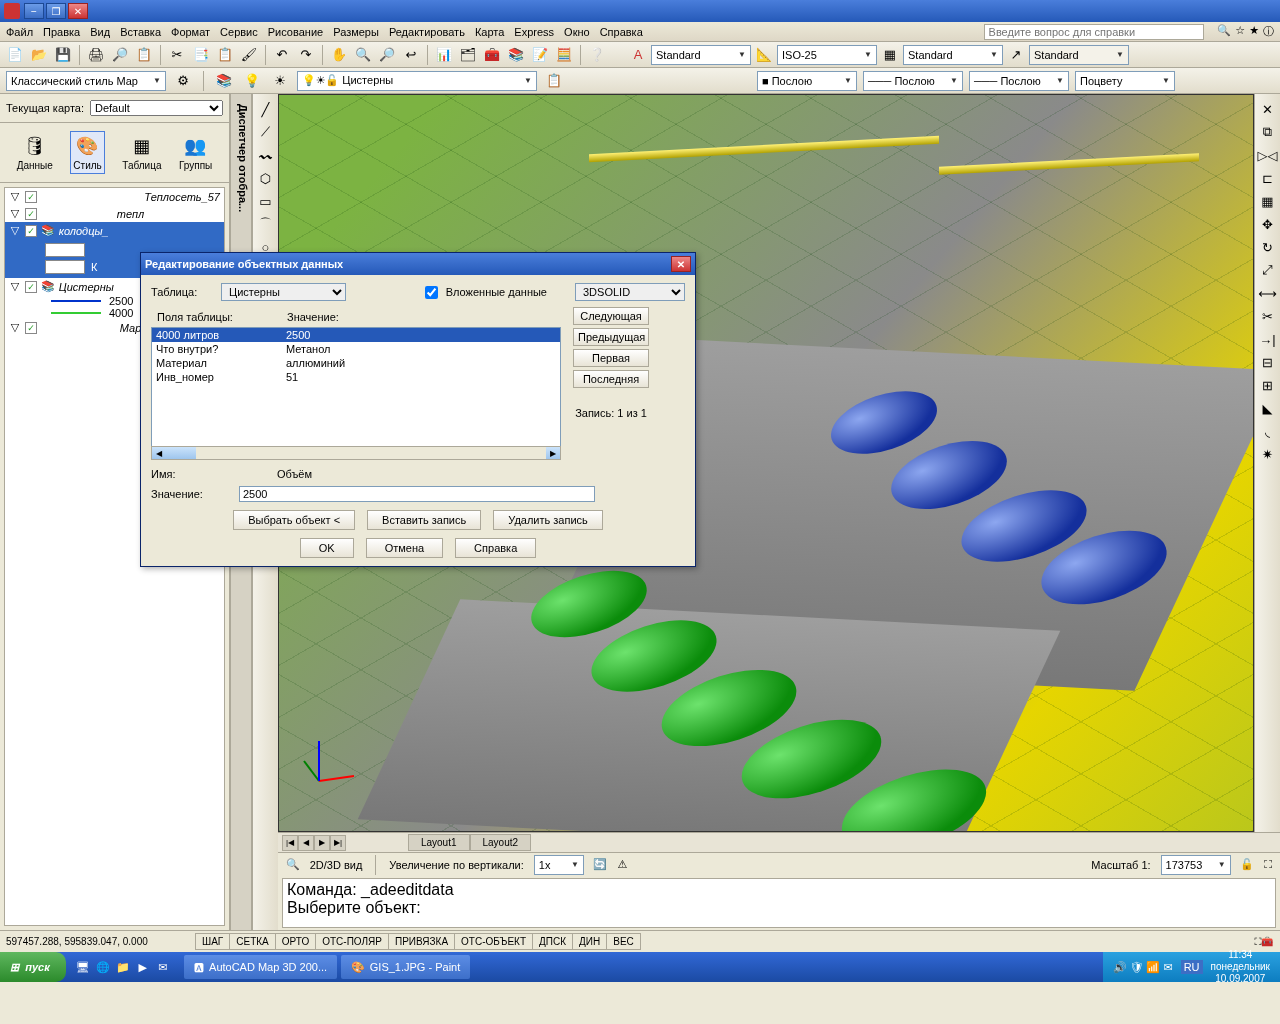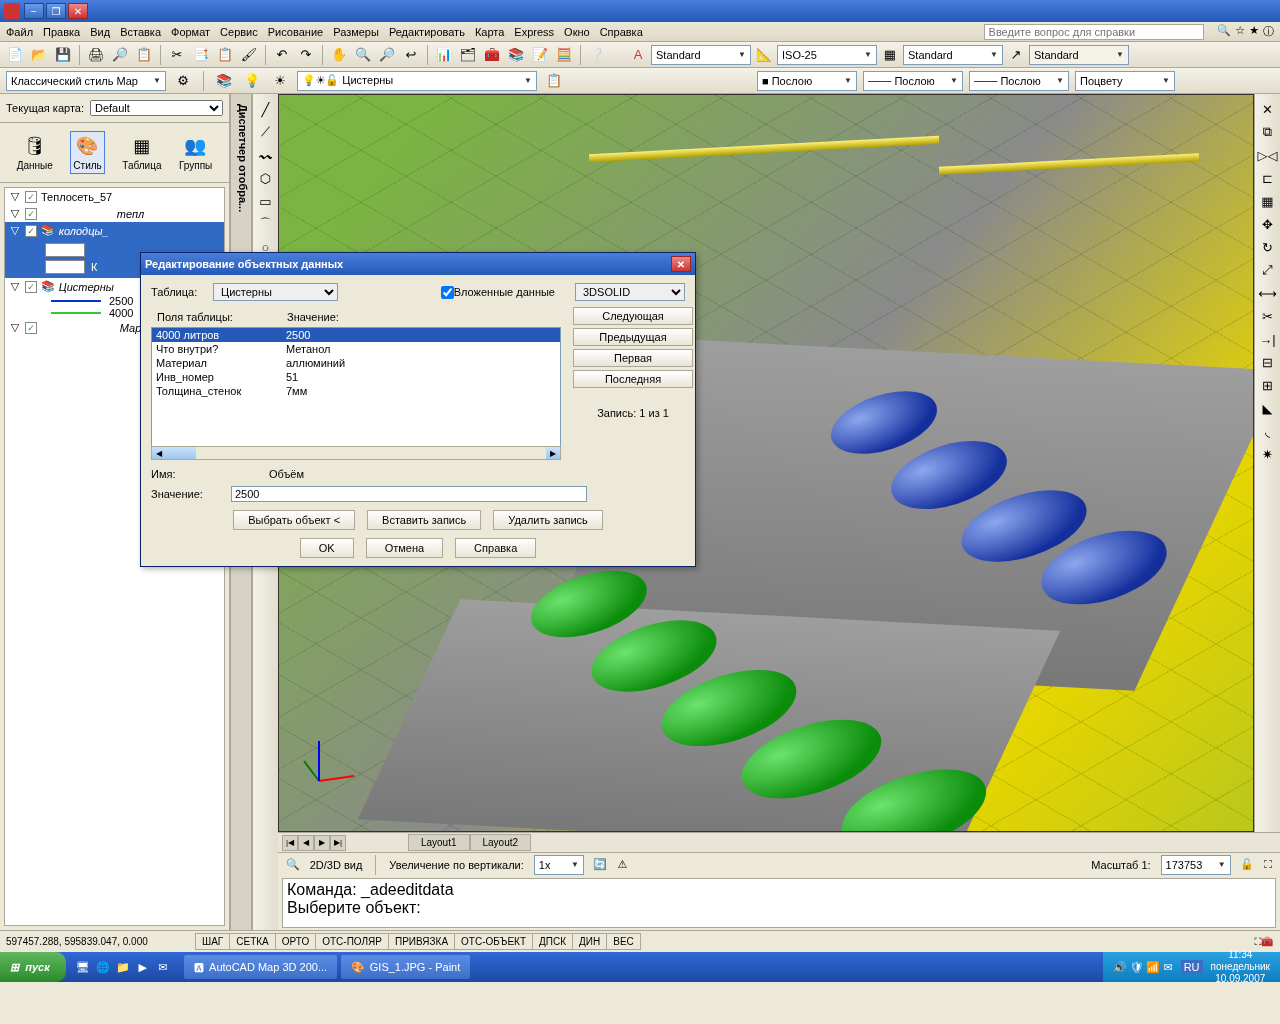--- a/index.html
+++ b/index.html
@@ -56,31 +56,31 @@
 .status-toggle { padding:2px 6px; border:1px solid #aca899; margin-left:-1px; cursor:pointer; }
 .taskbar { height:30px; background:linear-gradient(#3168d6,#1b4aa3); display:flex; align-items:center; color:#fff; font-size:11px; }
 .startbtn { height:30px; padding:0 16px 0 10px; background:linear-gradient(#5fb75f,#2b8a2b); display:flex; align-items:center; font-weight:bold; gap:6px; cursor:pointer; font-style:italic; border-radius:0 10px 10px 0; }
 .task-item { height:24px; padding:0 10px; margin-left:4px; background:linear-gradient(#5c8de5,#3d6fc9); display:flex; align-items:center; gap:5px; cursor:pointer; border-radius:2px; }
 .tray { margin-left:auto; background:linear-gradient(#2aa1e0,#0d7dc0); height:30px; display:flex; align-items:center; padding:0 10px; gap:8px; }
 .ql { display:flex; gap:2px; padding:0 8px; }
 .ql span { width:18px; height:18px; display:flex; align-items:center; justify-content:center; cursor:pointer; }
 .dialog { position:absolute; left:140px; top:252px; width:556px; background:#ece9d8; border:1px solid #0a246a; box-shadow:2px 2px 6px rgba(0,0,0,.3); z-index:100; }
 .dlg-title { height:22px; background:linear-gradient(#4a7edb,#2559b8); color:#fff; display:flex; align-items:center; padding:0 4px; font-weight:bold; font-size:11px; }
 .dlg-body { padding:8px 10px; }
-.dlg-row { display:flex; align-items:center; margin-bottom:6px; }
+.dlg-row { display:flex; align-items:center; gap:8px; margin-bottom:6px; }
 .dlg-row label { min-width:62px; }
 .dlg-row select,.dlg-row input[type=text] { font-size:11px; border:1px solid #7f9db9; padding:1px 3px; }
 .fields-hdr { display:flex; }
 .fields-hdr span { padding:4px 6px; }
 .fields { border:1px solid #7f9db9; background:#fff; height:120px; overflow:auto; width:410px; }
 .field-row { display:flex; padding:1px 4px; }
 .field-row.sel { background:#2559b8; color:#fff; }
 .field-row span:first-child { width:130px; }
 .nav-btns { display:flex; flex-direction:column; gap:3px; margin-left:12px; }
-.dlg-btn { width:120px; padding:2px 4px; border:1px solid #aca899; background:linear-gradient(#fff,#e8e4d6); cursor:pointer; font-size:11px; }
+.dlg-btn { width:76px; padding:2px 4px; border:1px solid #aca899; background:linear-gradient(#fff,#e8e4d6); cursor:pointer; font-size:11px; }
 .scrollbar-h { height:14px; background:#ece9d8; border:1px solid #aca899; display:flex; align-items:center; margin-top:-1px; width:410px; }
 .sb-arrow { width:14px; height:12px; background:linear-gradient(#cbe3fb,#9ec5ed); display:flex; align-items:center; justify-content:center; font-size:8px; cursor:pointer; }
 .sb-thumb { height:12px; background:linear-gradient(#cbe3fb,#9ec5ed); width:30px; }
 .btn-row { display:flex; gap:12px; justify-content:center; margin-top:8px; }
 .btn-row .dlg-btn { width:auto; padding:3px 18px; }
 .sel-row .dlg-btn { width:auto; padding:3px 14px; }
 .tray-icons { display:flex; gap:3px; }
 .tray-time { text-align:center; font-size:10px; line-height:12px; }
 .navarrow { width:16px; height:16px; background:#d6d2c4; border:1px solid #aca899; display:flex; align-items:center; justify-content:center; font-size:8px; cursor:pointer; }
 </style>
@@ -227,21 +227,21 @@
         </div>
       <div class="task-icon">
           <span class="glyph">👥</span>
           <span>Группы</span>
         </div>
     </div>
     <div class="tree">
       <div class="tree-item">
           <span class="tw">▽</span>
           <span class="chk">✓</span>
-          <span style="flex:1;text-align:left;">Теплосеть_57</span>
+          <span style="flex:1;text-align:right;font-style:italic">Теплосеть_57</span>
         </div>
       <div class="tree-item">
           <span class="tw">▽</span>
           <span class="chk">✓</span>
           <span style="flex:1;text-align:center;font-style:italic">тепл</span>
         </div>
       <div class="tree-item sel">
           <span class="tw">▽</span>
           <span class="chk">✓</span>
           <span>📚</span>
@@ -467,24 +467,20 @@
               <span>Метанол</span>
             </div>
           <div class="field-row">
               <span>Материал</span>
               <span>аллюминий</span>
             </div>
           <div class="field-row">
               <span>Инв_номер</span>
               <span>51</span>
             </div>
-          <div class="field-row">
-              <span>Толщина_стенок</span>
-              <span>7мм</span>
-            </div>
         </div>
         <div class="scrollbar-h">
             <div class="sb-arrow">◀</div>
             <div class="sb-thumb"></div>
             <div style="flex:1"></div>
             <div class="sb-arrow">▶</div>
           </div>
       </div>
       <div class="nav-btns">
         <button class="dlg-btn">Следующая</button>

